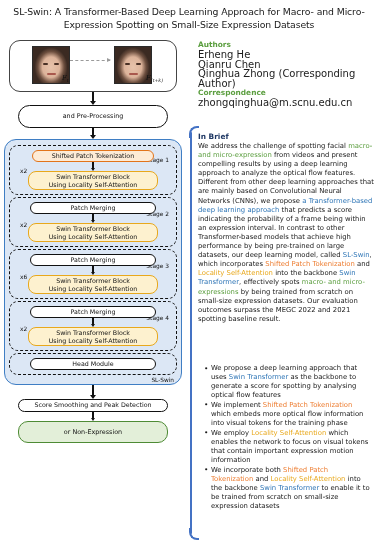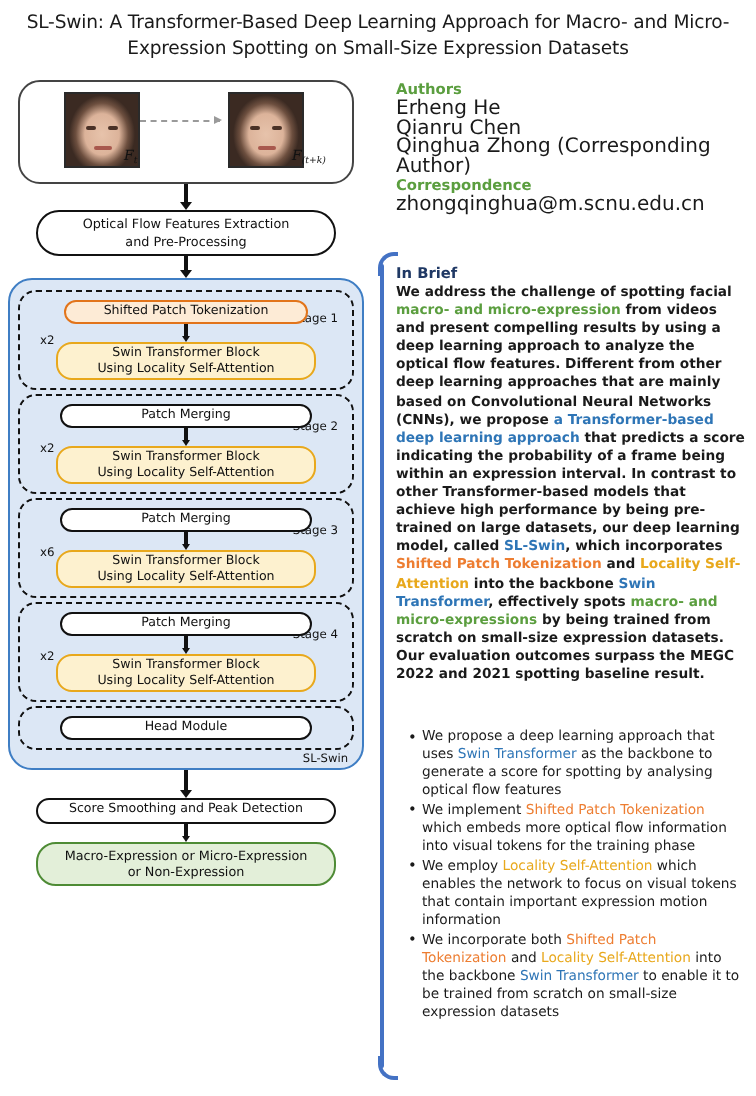--- a/index.html
+++ b/index.html
@@ -138,21 +138,21 @@
   }
   .rbar-curve2{
     position:absolute;left:-1px;top:488px;width:8px;height:10px;
     border-left:2px solid #4472c4;border-bottom:2px solid #4472c4;
     border-bottom-left-radius:8px;
   }
   .rsec{position:absolute;left:8px;width:176px;}
   .rhead{font-size:7.4px;font-weight:bold;color:#5b9e3f;margin-bottom:1px;}
   .rhead.navy{color:#1f3864;}
   .rline{font-size:10px;line-height:9.6px;color:#1a1a1a;}
-  .rbody{font-size:6.85px;line-height:9.1px;color:#1a1a1a;text-align:left;font-weight:bold;}
+  .rbody{font-size:6.85px;line-height:9.1px;color:#1a1a1a;text-align:left;}
   .g{color:#5b9e3f;}
   .b{color:#2e75b6;}
   .o{color:#ed7d31;}
   .y{color:#e8a81c;}
   .contrib{margin:4px;padding-left:9px;list-style:none;}
   .contrib li{
     position:relative;font-size:6.85px;line-height:9.1px;color:#1a1a1a;
     margin-bottom:0.5px;
   }
   .contrib li::before{
@@ -194,21 +194,20 @@
 
   <div class="arrow">
     <div>
         <div class="arrow-shaft" style="height:9px"></div>
         <div class="arrow-head"></div>
       </div>
   </div>
 
   <div class="node optical">
     <div>
-      <div>Optical Flow Features Extraction</div>
       <div>and Pre-Processing</div>
     </div>
   </div>
 
   <div class="arrow">
     <div>
         <div class="arrow-shaft" style="height:7px"></div>
         <div class="arrow-head"></div>
       </div>
   </div>
@@ -315,21 +314,20 @@
 
   <div class="arrow arrow-thin">
     <div>
         <div class="arrow-shaft" style="height:6px"></div>
         <div class="arrow-head"></div>
       </div>
   </div>
 
   <div class="node out">
     <div>
-      <div>Macro-Expression or Micro-Expression</div>
       <div>or Non-Expression</div>
     </div>
   </div>
 </div>
 
 <div class="right-col">
 
   <div class="rbar"></div>
   <div class="rbar-curve"></div>
   <div class="rbar-curve2"></div>

